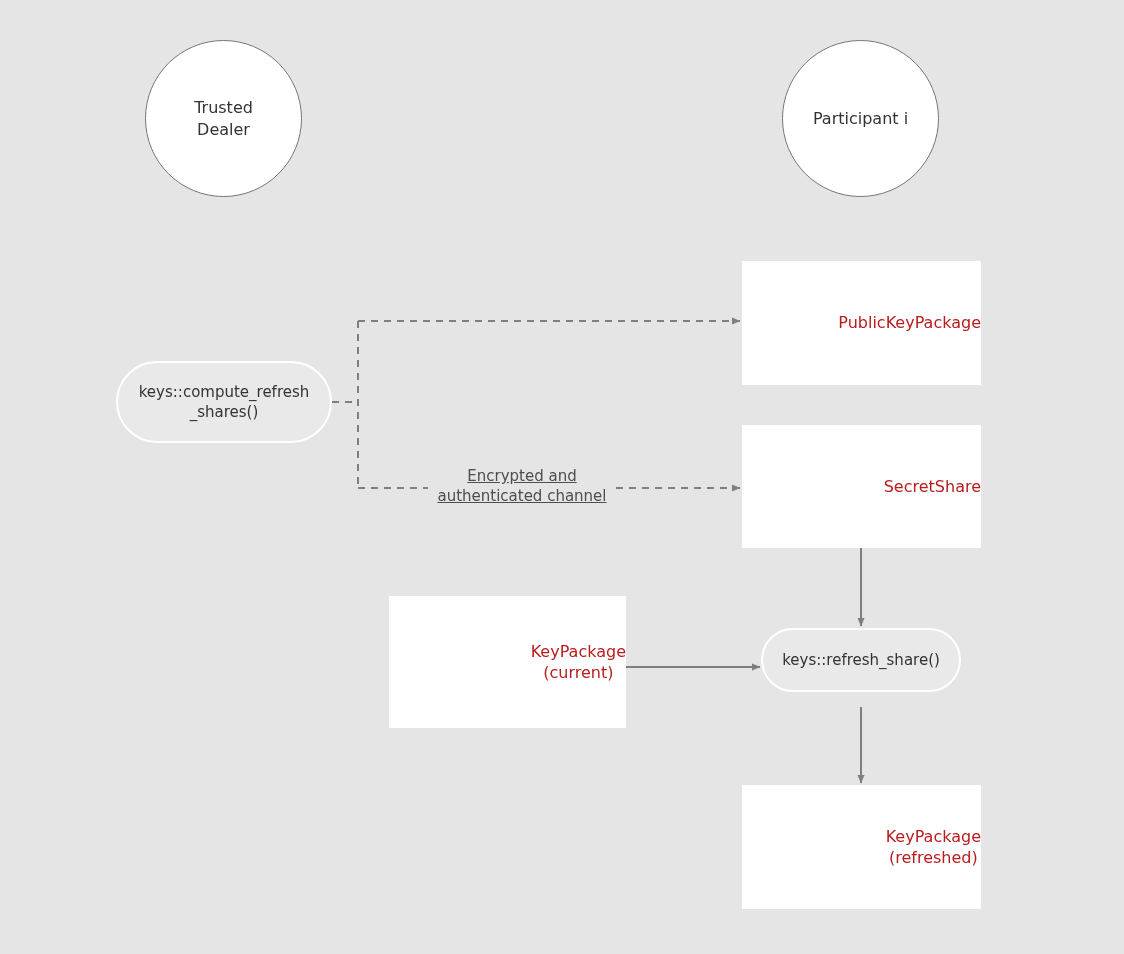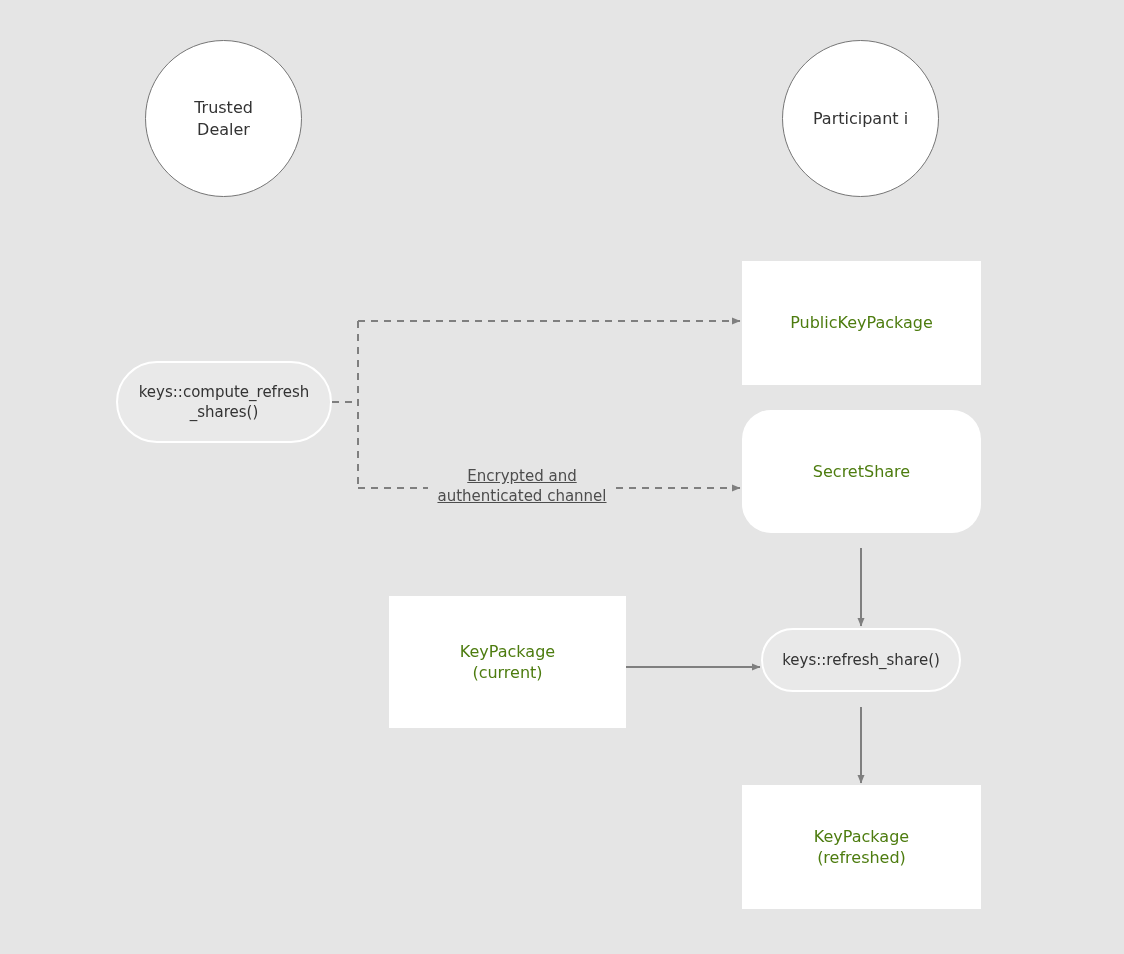--- a/index.html
+++ b/index.html
@@ -50,24 +50,25 @@
     background: #ffffff;
     border: 1px solid #767676;
     color: #333333;
     font-size: 16px;
     line-height: 1.32;
   }
 
   
   .object-box {
     background: #ffffff;
-    color: #4d7c0f;
+    color: #b91c1c;
     font-size: 16px;
     line-height: 1.34;
     border: none;
+    justify-content: flex-end;
   }
 
   
   .process-box {
     background: #e9e9e9;
     border: 2px solid #ffffff;
     border-radius: 48px;
     color: #333333;
     font-size: 15px;
     line-height: 1.34;
@@ -130,21 +131,21 @@
 
   <div class="node process-box" style="left:116px; top:361px; width:216px; height:82px;text-align:center;">
     <span class="node-label">keys::compute_refresh
 _shares()</span>
   </div>
 
   <div class="node object-box" style="left:742px; top:261px; width:239px; height:124px;">
     <span class="node-label">PublicKeyPackage</span>
   </div>
 
-  <div class="node object-box" style="left:742px; top:410px; width:239px; height:123px;border-radius:29px;">
+  <div class="node object-box" style="left:742px; top:425px; width:239px; height:123px;">
     <span class="node-label">SecretShare</span>
   </div>
 
   <div class="node object-box" style="left:389px; top:596px; width:237px; height:132px;">
     <span class="node-label">KeyPackage
 (current)</span>
   </div>
 
   <div class="node process-box" style="left:761px; top:628px; width:200px; height:64px;">
     <span class="node-label">keys::refresh_share()</span>

